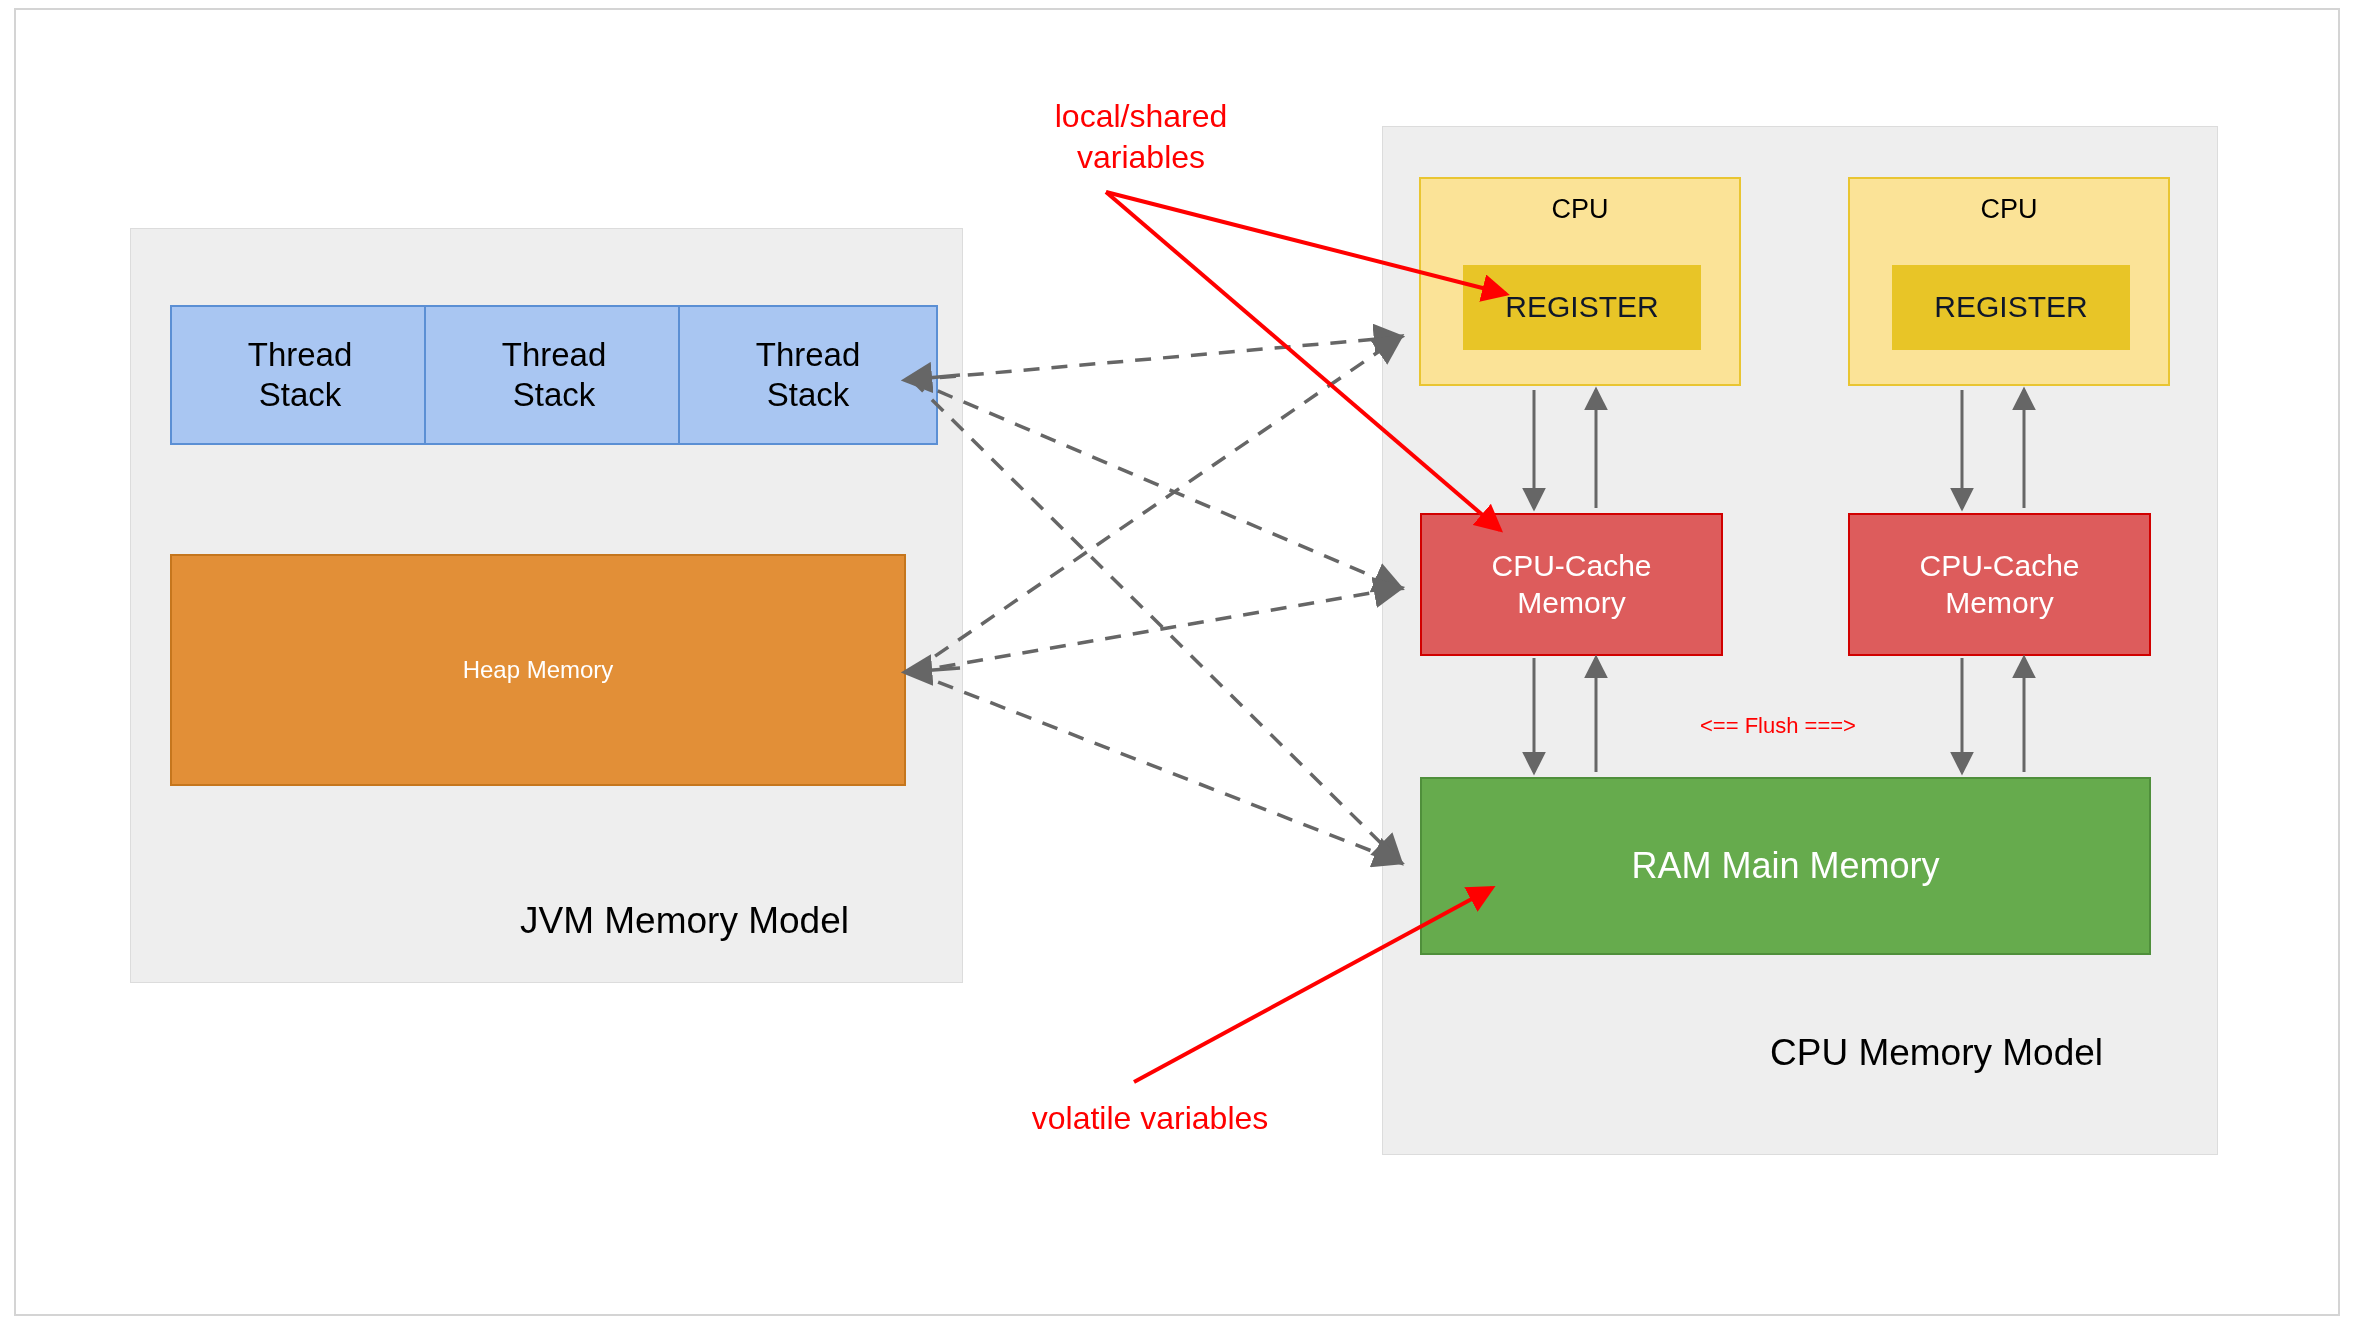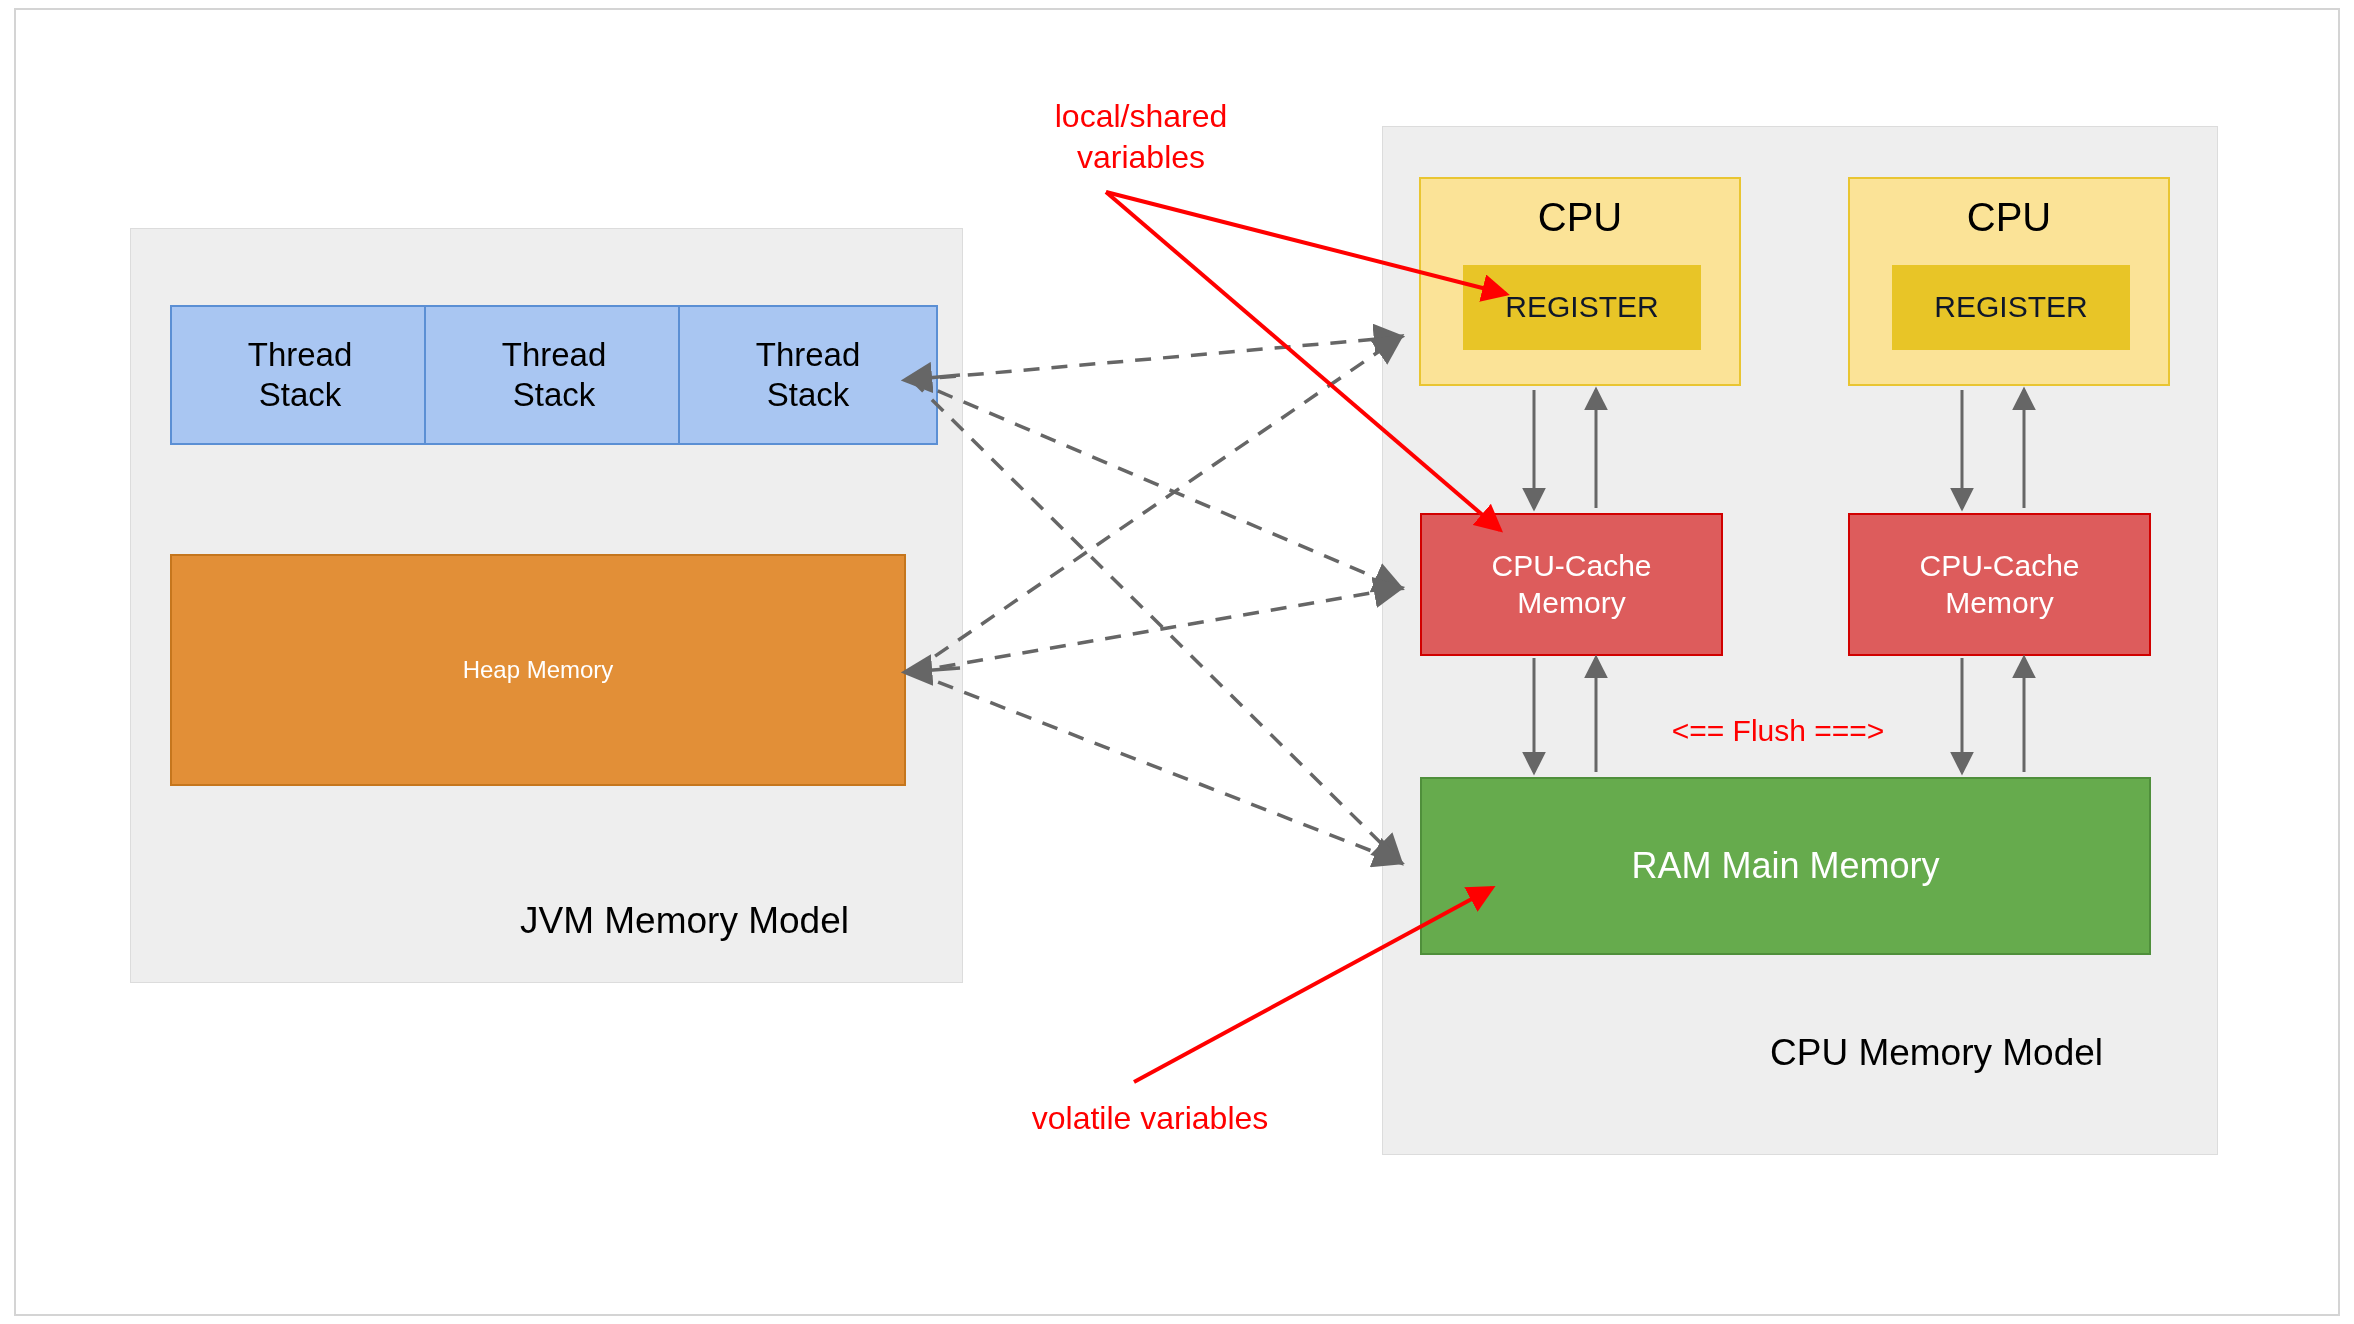--- a/index.html
+++ b/index.html
@@ -100,21 +100,21 @@
   #cpu-box-1 { left: 1419px; }
   #cpu-box-2 { left: 1848px; }
 
   .cpu-label {
     position: absolute;
     top: 14px;
     left: 0;
     right: 0;
     text-align: center;
     color: #000000;
-    font-size: 40px;
+    font-size: 27px;
   }
 
   
   .register-box {
     position: absolute;
     left: 42px;
     top: 86px;
     width: 238px;
     height: 85px;
     background: #e8c527;
@@ -164,21 +164,21 @@
   .red-label {
     position: absolute;
     color: #ff0000;
     font-size: 32px;
     white-space: pre-line;
     text-align: center;
     line-height: 1.28;
   }
   #local-shared-label    { left: 1016px; top: 96px;   width: 250px; }
   #volatile-label        { left: 1000px; top: 1098px; width: 300px; text-align: center; }
-  #flush-label           { left: 1648px; top: 712px;  width: 260px; color:#ff0000; font-size: 30px; }
+  #flush-label           { left: 1648px; top: 712px;  width: 260px; color:#ff0000; font-size: 22px; }
 </style>
 </head>
 <body>
 
 <div id="canvas">
 
   <div id="page-frame"></div>
 
   <div class="panel" id="jvm-panel"></div>
 

